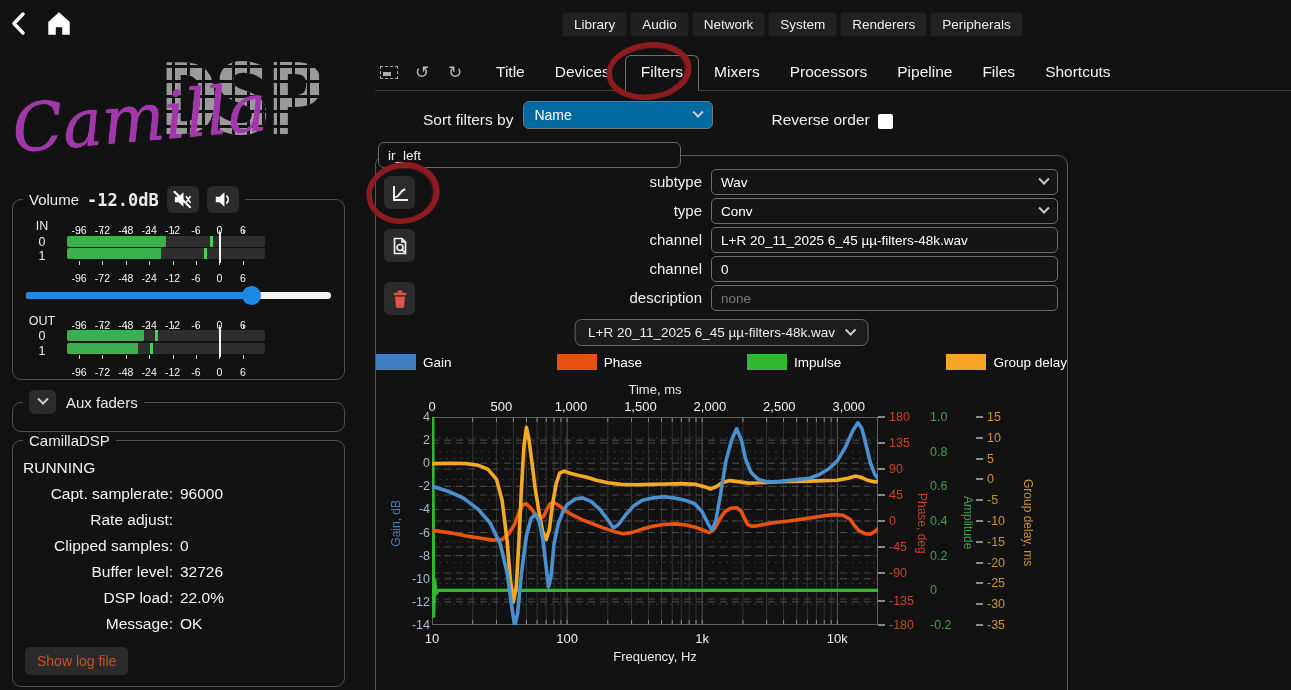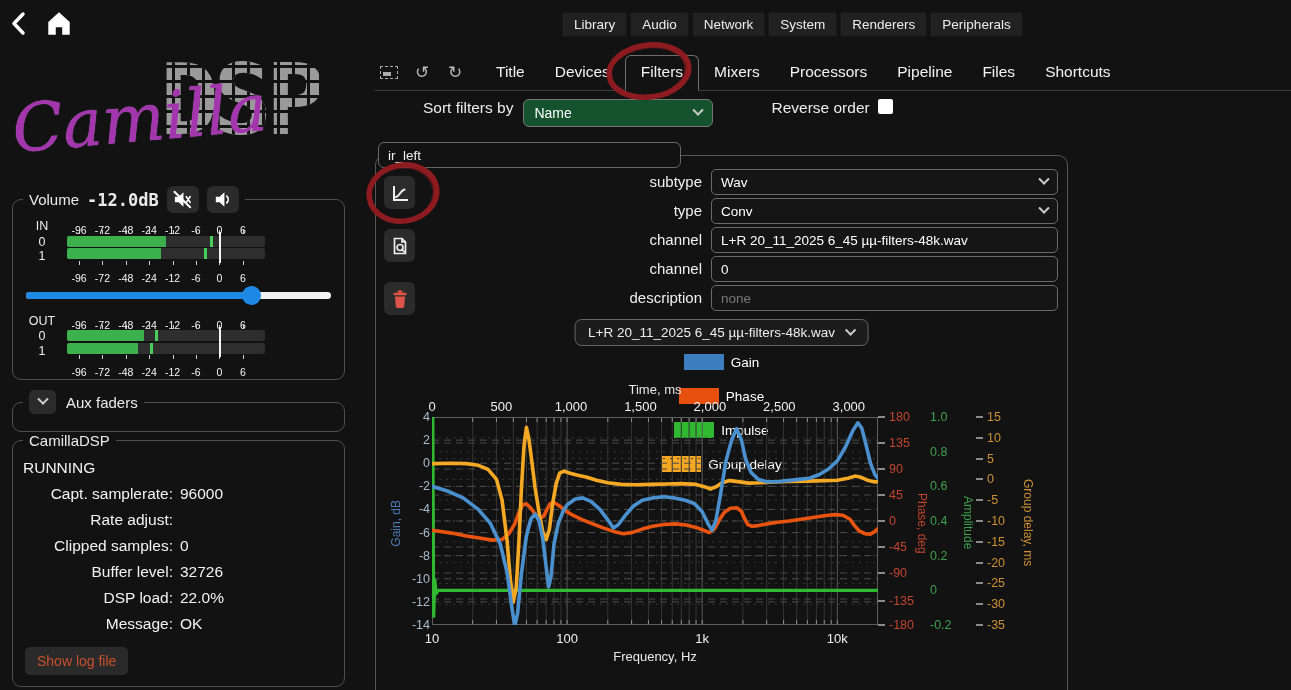--- a/index.html
+++ b/index.html
@@ -88,23 +88,23 @@
 
   .fs-status { padding-top:6px; }
   .status-row { display:grid; grid-template-columns:150px auto; column-gap:7px;
                 font-size:15.5px; line-height:26px; color:#f2f2f2; }
   .status-row .lab { text-align:right; }
   .log-btn { margin:10px 0 2px 2px; background:#2a2a2a; color:#c8502c; border:none;
              font-size:14px; padding:6px 12px; border-radius:5px; cursor:pointer;
              font-family:inherit; }
 
   
-  .sort-row { position:absolute; left:375px; top:99px; display:flex; align-items:flex-start; height:30px; }
+  .sort-row { position:absolute; left:375px; top:99px; display:flex; align-items:flex-end; height:30px; }
   .sort-label { margin-left:48px; font-size:15.5px; }
-  .sel { background:#14532d; border:1px solid #777; border-radius:6px; height:28px;
+  .sel { background:#0369a1; border:1px solid #777; border-radius:6px; height:28px;
          display:flex; align-items:center; justify-content:space-between; padding:0 10px;
          color:#fff; font-size:14px; cursor:pointer; }
   .sort-sel { width:190px; margin-left:10px; }
   .rev-label { margin-left:58px; font-size:15.5px; }
   .checkbox { width:15px; height:15px; background:#fff; border-radius:2px; margin-left:8px; cursor:pointer; }
 
   
   .filter-panel { position:absolute; left:375px; top:155px; width:693px; height:560px;
                   border:1px solid #565656; border-radius:10px; }
   .fname-input { position:absolute; top:-14px; left:2px; width:303px; height:26px;
@@ -121,21 +121,21 @@
          font-size:13.5px; padding:0 9px; display:flex; align-items:center; height:26px; }
   .ctl.select { justify-content:space-between; cursor:pointer; }
   .ctl .ph { color:#777; }
 
   .file-btn { position:absolute; top:163px; left:50%; transform:translateX(-50%);
               height:27px; background:#1c1c1c; border:1px solid #666; border-radius:7px;
               display:flex; align-items:center; gap:12px; padding:0 13px; font-size:13.5px;
               white-space:nowrap; cursor:pointer; }
 
   .legend-row { position:absolute; top:198px; left:0; right:0; display:flex;
-                justify-content:space-between; gap:18px; align-items:center;flex-direction:column; }
+                justify-content:space-between; gap:18px; align-items:center; }
   .lg-item { display:flex; align-items:center; gap:7px; }
   .lg-swatch { width:40px; height:16px; }
   .lg-name { font-size:13.5px; color:#fff; }
 
   
   .chart { position:absolute; top:226px; left:12px; width:668px; }
   .chart-title-top, .chart-title-bottom { margin-left:44px; width:446px; text-align:center;
       font-size:13px; color:#e8e8e8; }
   .time-ticks, .freq-ticks { position:relative; margin-left:44px; width:446px; height:20px; }
   .time-ticks span, .freq-ticks span { position:absolute; transform:translateX(-50%);

